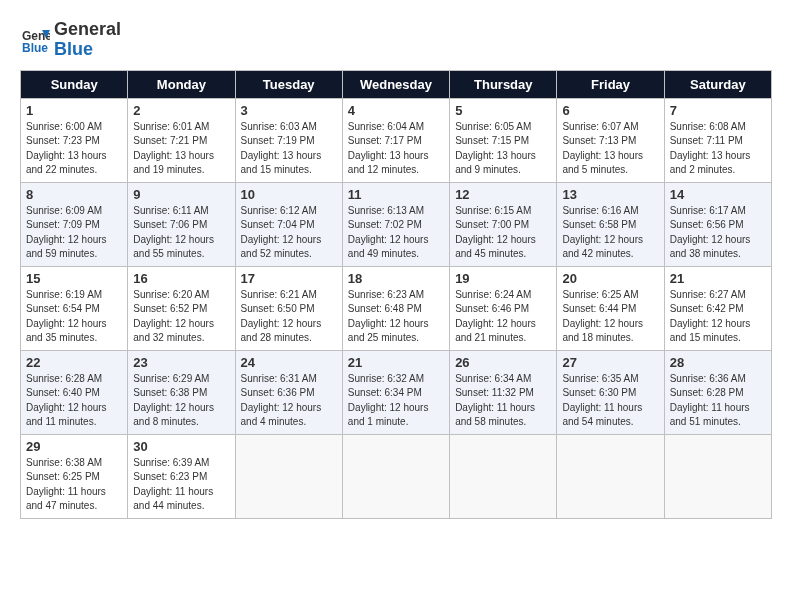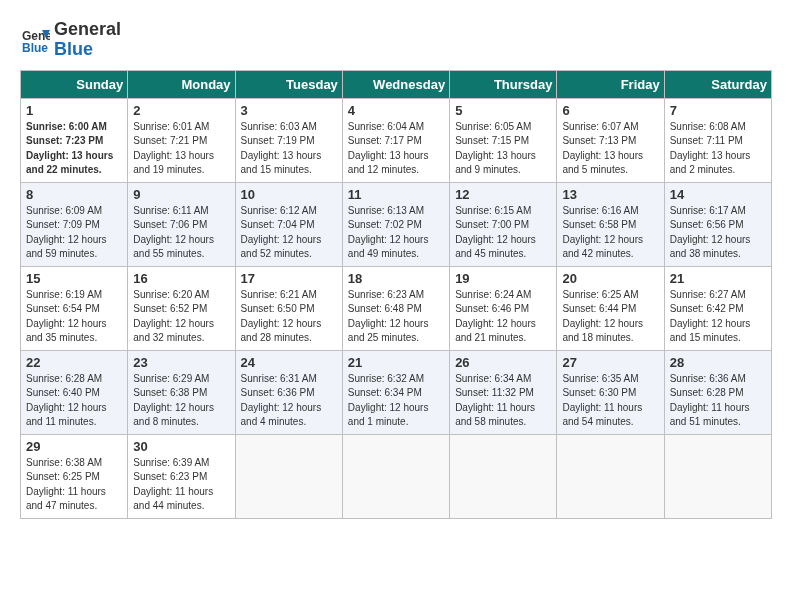--- a/index.html
+++ b/index.html
@@ -45,26 +45,26 @@
     .location-title {
       font-size: 15px;
       color: #555;
     }
     table {
       width: 100%;
       border-collapse: collapse;
       table-layout: fixed;
     }
     thead tr th {
-      background: #0f766e;
+      background: #0f172a;
       color: #fff;
       font-size: 13px;
       font-weight: bold;
       padding: 6px 4px;
-      text-align: right;
+      text-align: center;
       border: 1px solid #c0c0c0;
     }
     tbody tr td {
       vertical-align: top;
       padding: 4px 5px;
       border: 1px solid #c0c0c0;
       font-size: 10.5px;
       color: #333;
       min-height: 80px;
       background: #fff;
@@ -117,21 +117,21 @@
         <th>Wednesday</th>
         <th>Thursday</th>
         <th>Friday</th>
         <th>Saturday</th>
       </tr>
   </thead>
   <tbody id="calendar-body">
   <tr>
         <td>
           <span class="day-num">1</span>
-          <div class="cell-text" style="white-space: pre-line; font-weight: bold;">Sunrise: 6:00 AM
+          <div class="cell-text" style="white-space: pre-line;">Sunrise: 6:00 AM
 Sunset: 7:23 PM
 Daylight: 13 hours
 and 22 minutes.</div>
         </td>
         <td>
           <span class="day-num">2</span>
           <div class="cell-text" style="white-space: pre-line;">Sunrise: 6:01 AM
 Sunset: 7:21 PM
 Daylight: 13 hours
 and 19 minutes.</div>

